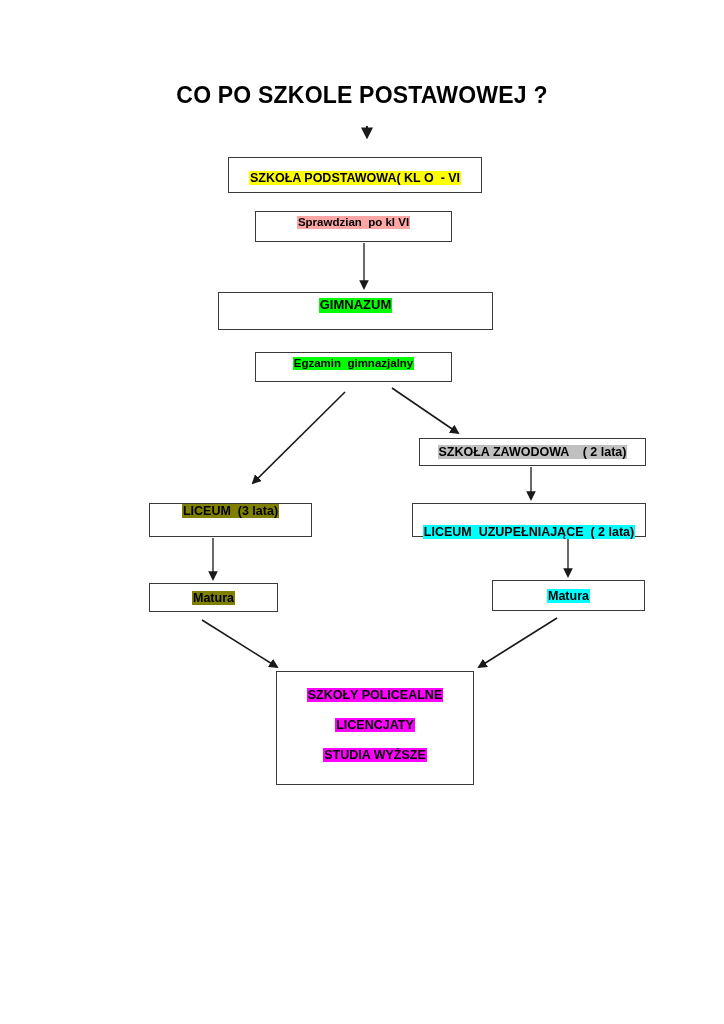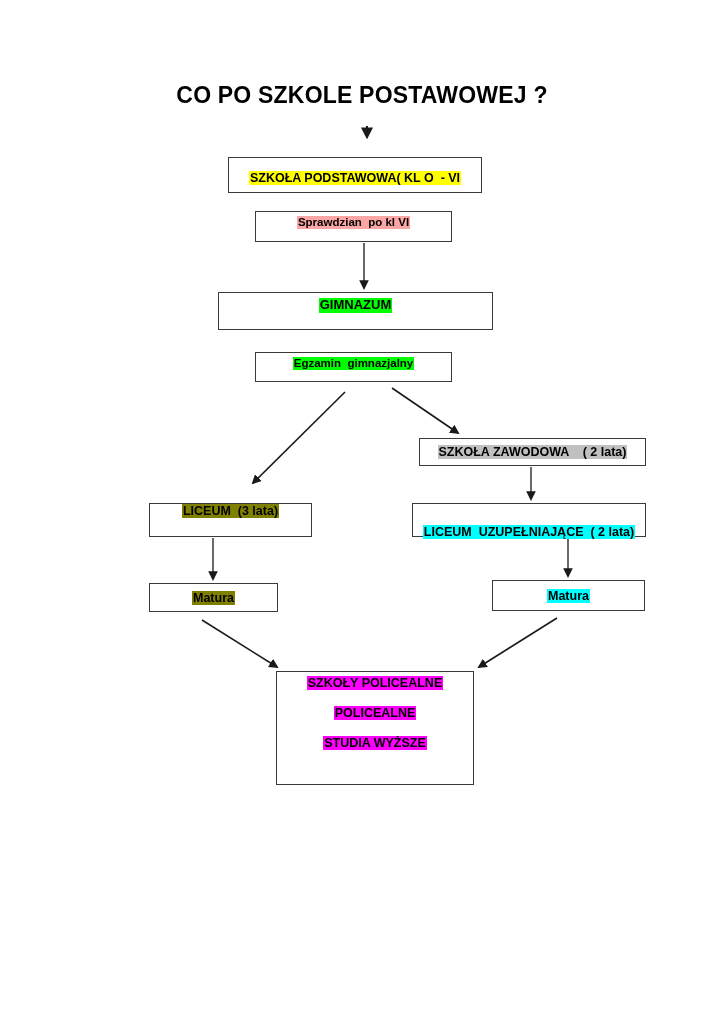--- a/index.html
+++ b/index.html
@@ -113,21 +113,21 @@
 
   #node-matura-right {
     left: 492px; top: 580px; width: 153px; height: 31px;
     justify-content: center;
   }
   #node-matura-right .hl { font-size: 12.5px; }
 
   #node-final {
     left: 276px; top: 671px; width: 198px; height: 114px;
     justify-content: flex-start;
-    padding-top: 4px;
+    padding-top: 16px;
   }
   #node-final .hl {
     font-size: 12.5px;
     margin-bottom: 16px;
   }
   #node-final .hl:last-child { margin-bottom: 4px; }
 </style>
 </head>
 <body>
 
@@ -213,17 +213,17 @@
   <div class="node" id="node-matura-left">
     <span class="hl" style="background-color: rgb(128, 128, 0);">Matura</span>
   </div>
 
   <div class="node" id="node-matura-right">
     <span class="hl" style="background-color: rgb(0, 255, 255);">Matura</span>
   </div>
 
   <div class="node" id="node-final">
     <span class="hl" style="background-color: rgb(255, 0, 255);">SZKOŁY POLICEALNE</span>
-    <span class="hl" style="background-color: rgb(255, 0, 255);">POLICEALNE</span>
+    <span class="hl" style="background-color: rgb(255, 0, 255);">LICENCJATY</span>
     <span class="hl" style="background-color: rgb(255, 0, 255);">STUDIA WYŻSZE</span>
   </div>
 
 </div>
 
 </body></html>

